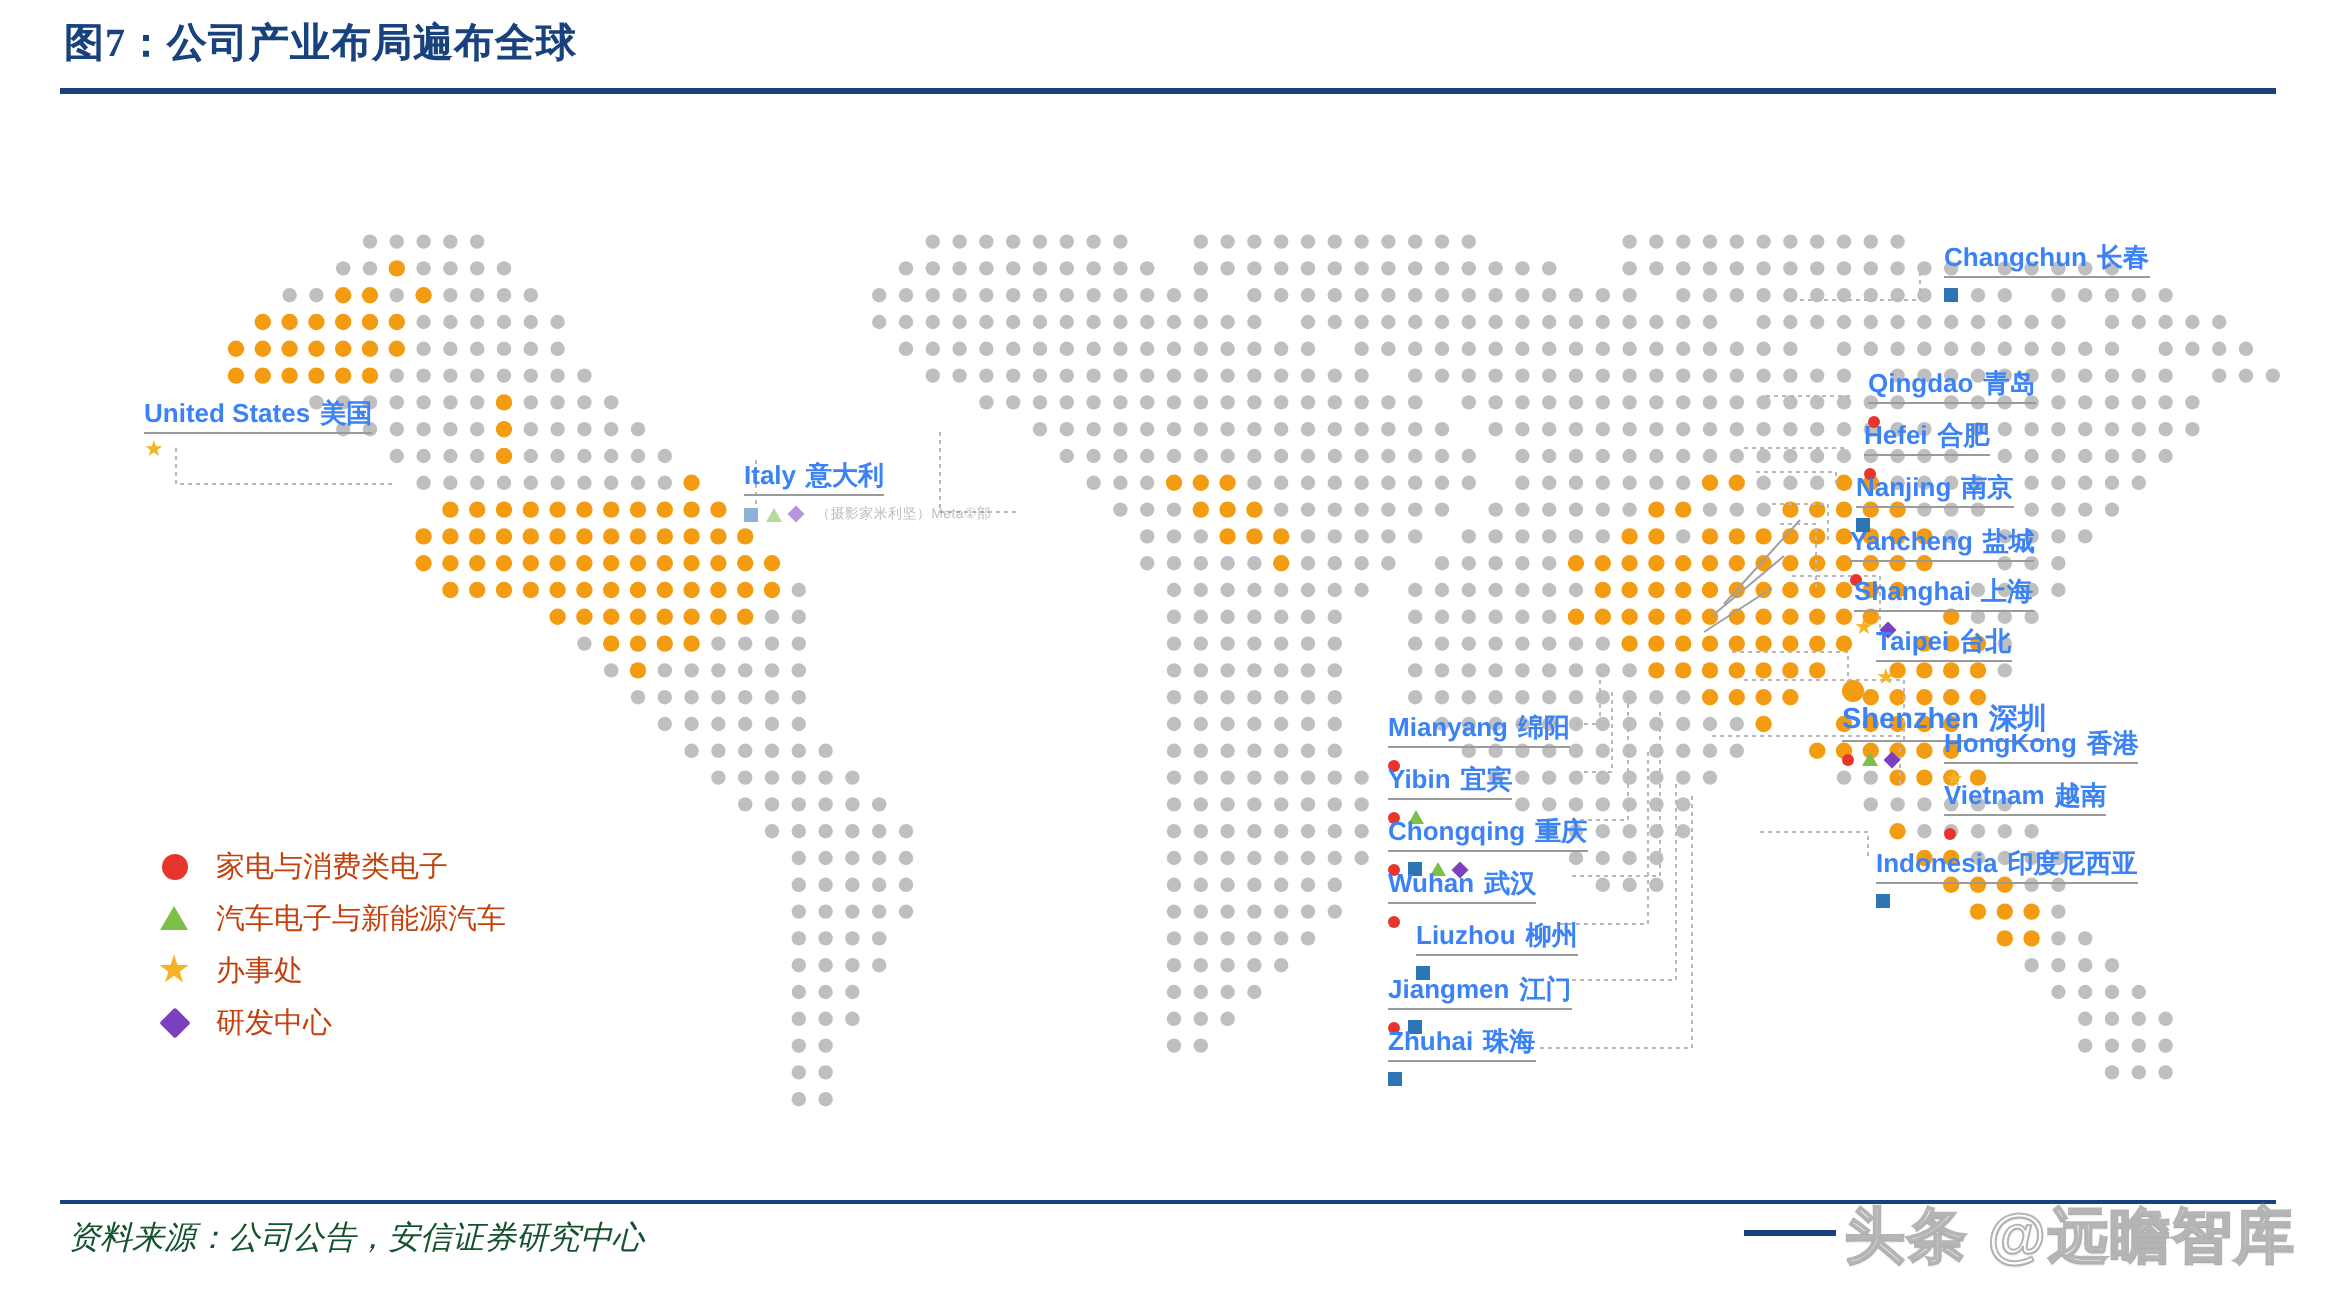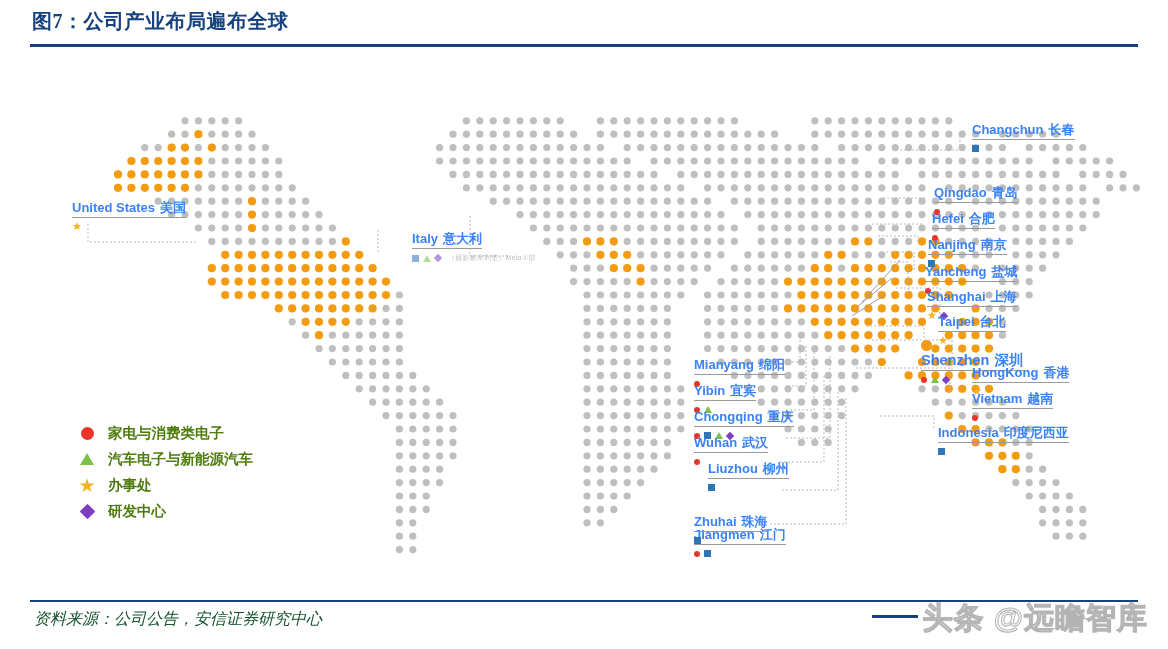--- a/index.html
+++ b/index.html
@@ -82,22 +82,22 @@
     height: 26px;
   }
   .legend-mark {
     width: 22px; height: 22px;
     display: flex; align-items: center; justify-content: center;
     margin-right: 10px;
     flex: 0 0 22px;
   }
   .legend-label {
     font-size: 14.5px;
-    color: #4d7c0f;
-    font-weight: 700;
+    color: #c2410c;
+    font-weight: 400;
     white-space: nowrap;
   }
 
   
   .m-circle { border-radius: 50%; }
   .m-square { border-radius: 1px; }
   .m-tri {
     width: 0 !important; height: 0 !important;
     border-left: 7px solid transparent;
     border-right: 7px solid transparent;
@@ -1355,21 +1355,21 @@
 
   <div class="city-label" style="left:72px; top:142px;">
     <div class="city-text">
       <span>United States</span><span class="cn">美国</span>
     </div>
     <div class="city-marks">
       <span class="mk mk-star">★</span>
     </div>
   </div>
 
-  <div class="city-label" style="left:372px; top:173px;margin-left:40px;">
+  <div class="city-label" style="left:372px; top:173px;">
     <div class="city-text">
       <span>Italy</span><span class="cn">意大利</span>
     </div>
     <div id="italy-sub">
       <span class="mk mk-square"></span>
       <span class="mk mk-tri"></span>
       <span class="mk mk-diamond"></span>
       <span id="italy-sub-text">（摄影家米利坚）Meta①部</span>
     </div>
   </div>
@@ -1521,21 +1521,21 @@
 
   <div class="city-label" style="left:694px; top:403px;margin-left:14px;">
     <div class="city-text">
       <span>Liuzhou</span><span class="cn">柳州</span>
     </div>
     <div class="city-marks">
       <span class="mk mk-square"></span>
     </div>
   </div>
 
-  <div class="city-label" style="left:694px; top:430px;margin-top:39px;">
+  <div class="city-label" style="left:694px; top:430px;">
     <div class="city-text">
       <span>Jiangmen</span><span class="cn">江门</span>
     </div>
     <div class="city-marks">
       <span class="mk mk-circle"></span>
       <span class="mk mk-square"></span>
     </div>
   </div>
 
   <div class="city-label" style="left:694px; top:456px;">

